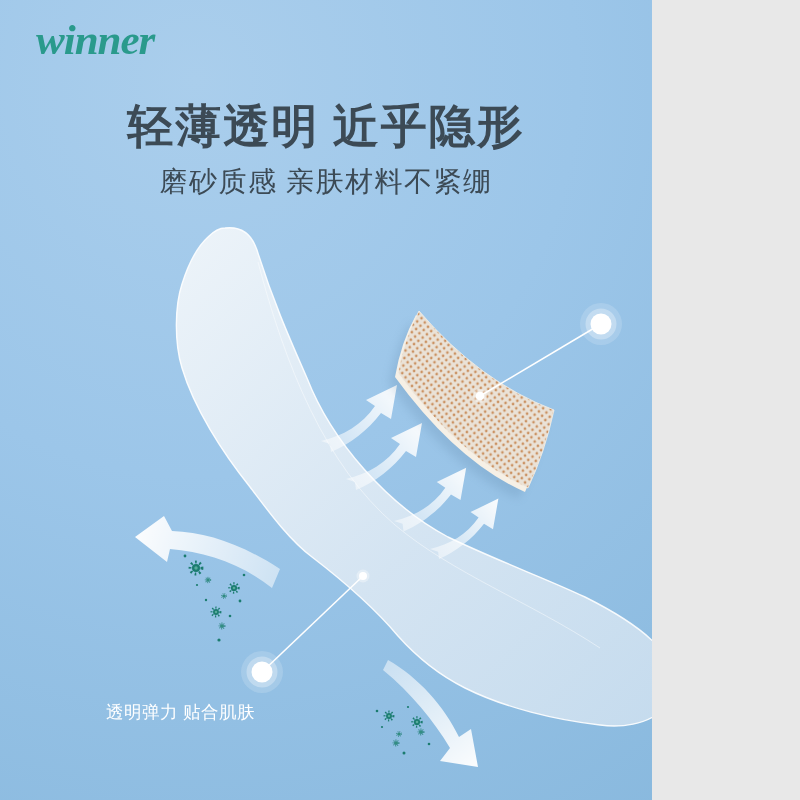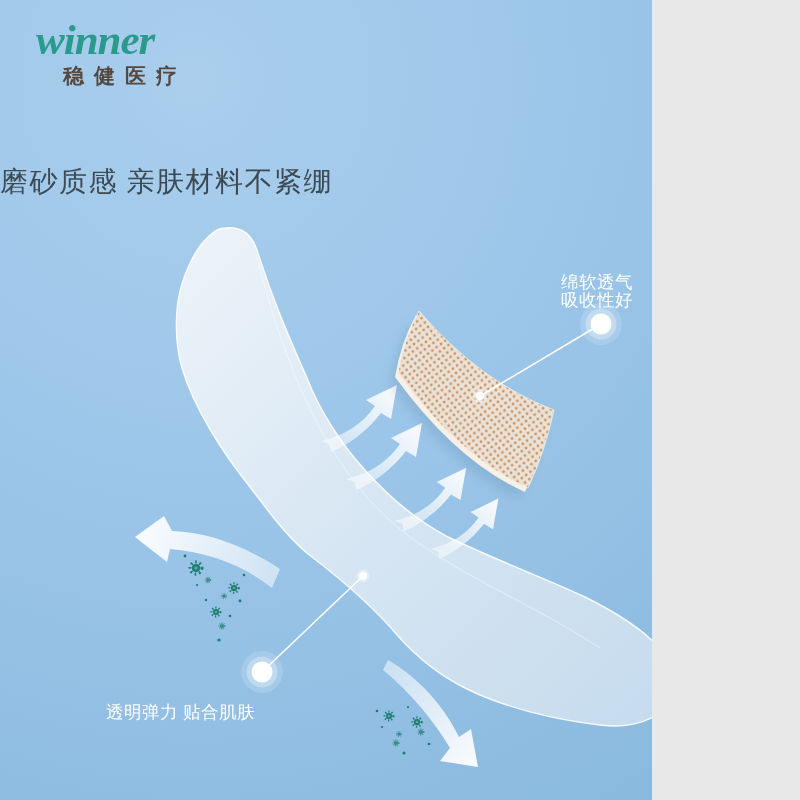--- a/index.html
+++ b/index.html
@@ -15,21 +15,21 @@
   }
   .tagline{
     position:absolute;left:63px;top:66px;font-size:21px;font-weight:bold;
     color:var(--tagline-text,#55493f);letter-spacing:10px;line-height:1;
   }
   .title{
     position:absolute;left:0;top:102px;width:100%;text-align:center;
     font-size:46px;font-weight:bold;color:var(--title-text,#3c4a55);letter-spacing:2px;line-height:1.1;
   }
   .subtitle{
-    position:absolute;left:0;top:167px;width:100%;
+    position:absolute;left:0;top:167px;width:100%;text-align:center;
     font-size:28px;color:var(--title-text,#3c4a55);letter-spacing:1.5px;line-height:1.1;
   }
   .co-title{position:absolute;color:#fff;font-size:27px;line-height:1;letter-spacing:1px;}
   .co-desc{position:absolute;color:#fff;font-size:17.5px;line-height:1;letter-spacing:.5px;}
   .co-title.cotton{left:588px;top:232px;}
   .co-desc.cotton{left:561px;top:274px;}
   .co-title.film{left:139px;top:698px;}
   .co-desc.film{left:106px;top:704px;}
 </style>
 </head>
@@ -157,21 +157,20 @@
       <line x1="363" y1="576" x2="262" y2="672" stroke="#ffffff" stroke-width="1.6"></line>
       <circle cx="363" cy="576" r="6.5" fill="#ffffff" opacity="0.35"></circle>
       <circle cx="363" cy="576" r="4" fill="#ffffff"></circle>
       <circle cx="262" cy="672" r="21" fill="#ffffff" opacity="0.16"></circle>
       <circle cx="262" cy="672" r="15.5" fill="#ffffff" opacity="0.3"></circle>
       <circle cx="262" cy="672" r="10.5" fill="#ffffff"></circle>
     </g>
   </svg>
 
   <div class="logo">winner</div>
-  <div class="tagline">稳健医疗</div>
 
+  <div class="title">轻薄透明 近乎隐形</div>
   <div class="subtitle">磨砂质感 亲肤材料不紧绷</div>
 
-  <div class="co-desc cotton">绵软透气 吸收性好</div>
 
   <div class="co-desc film">透明弹力 贴合肌肤</div>
 
 </div>
 
 </body></html>

